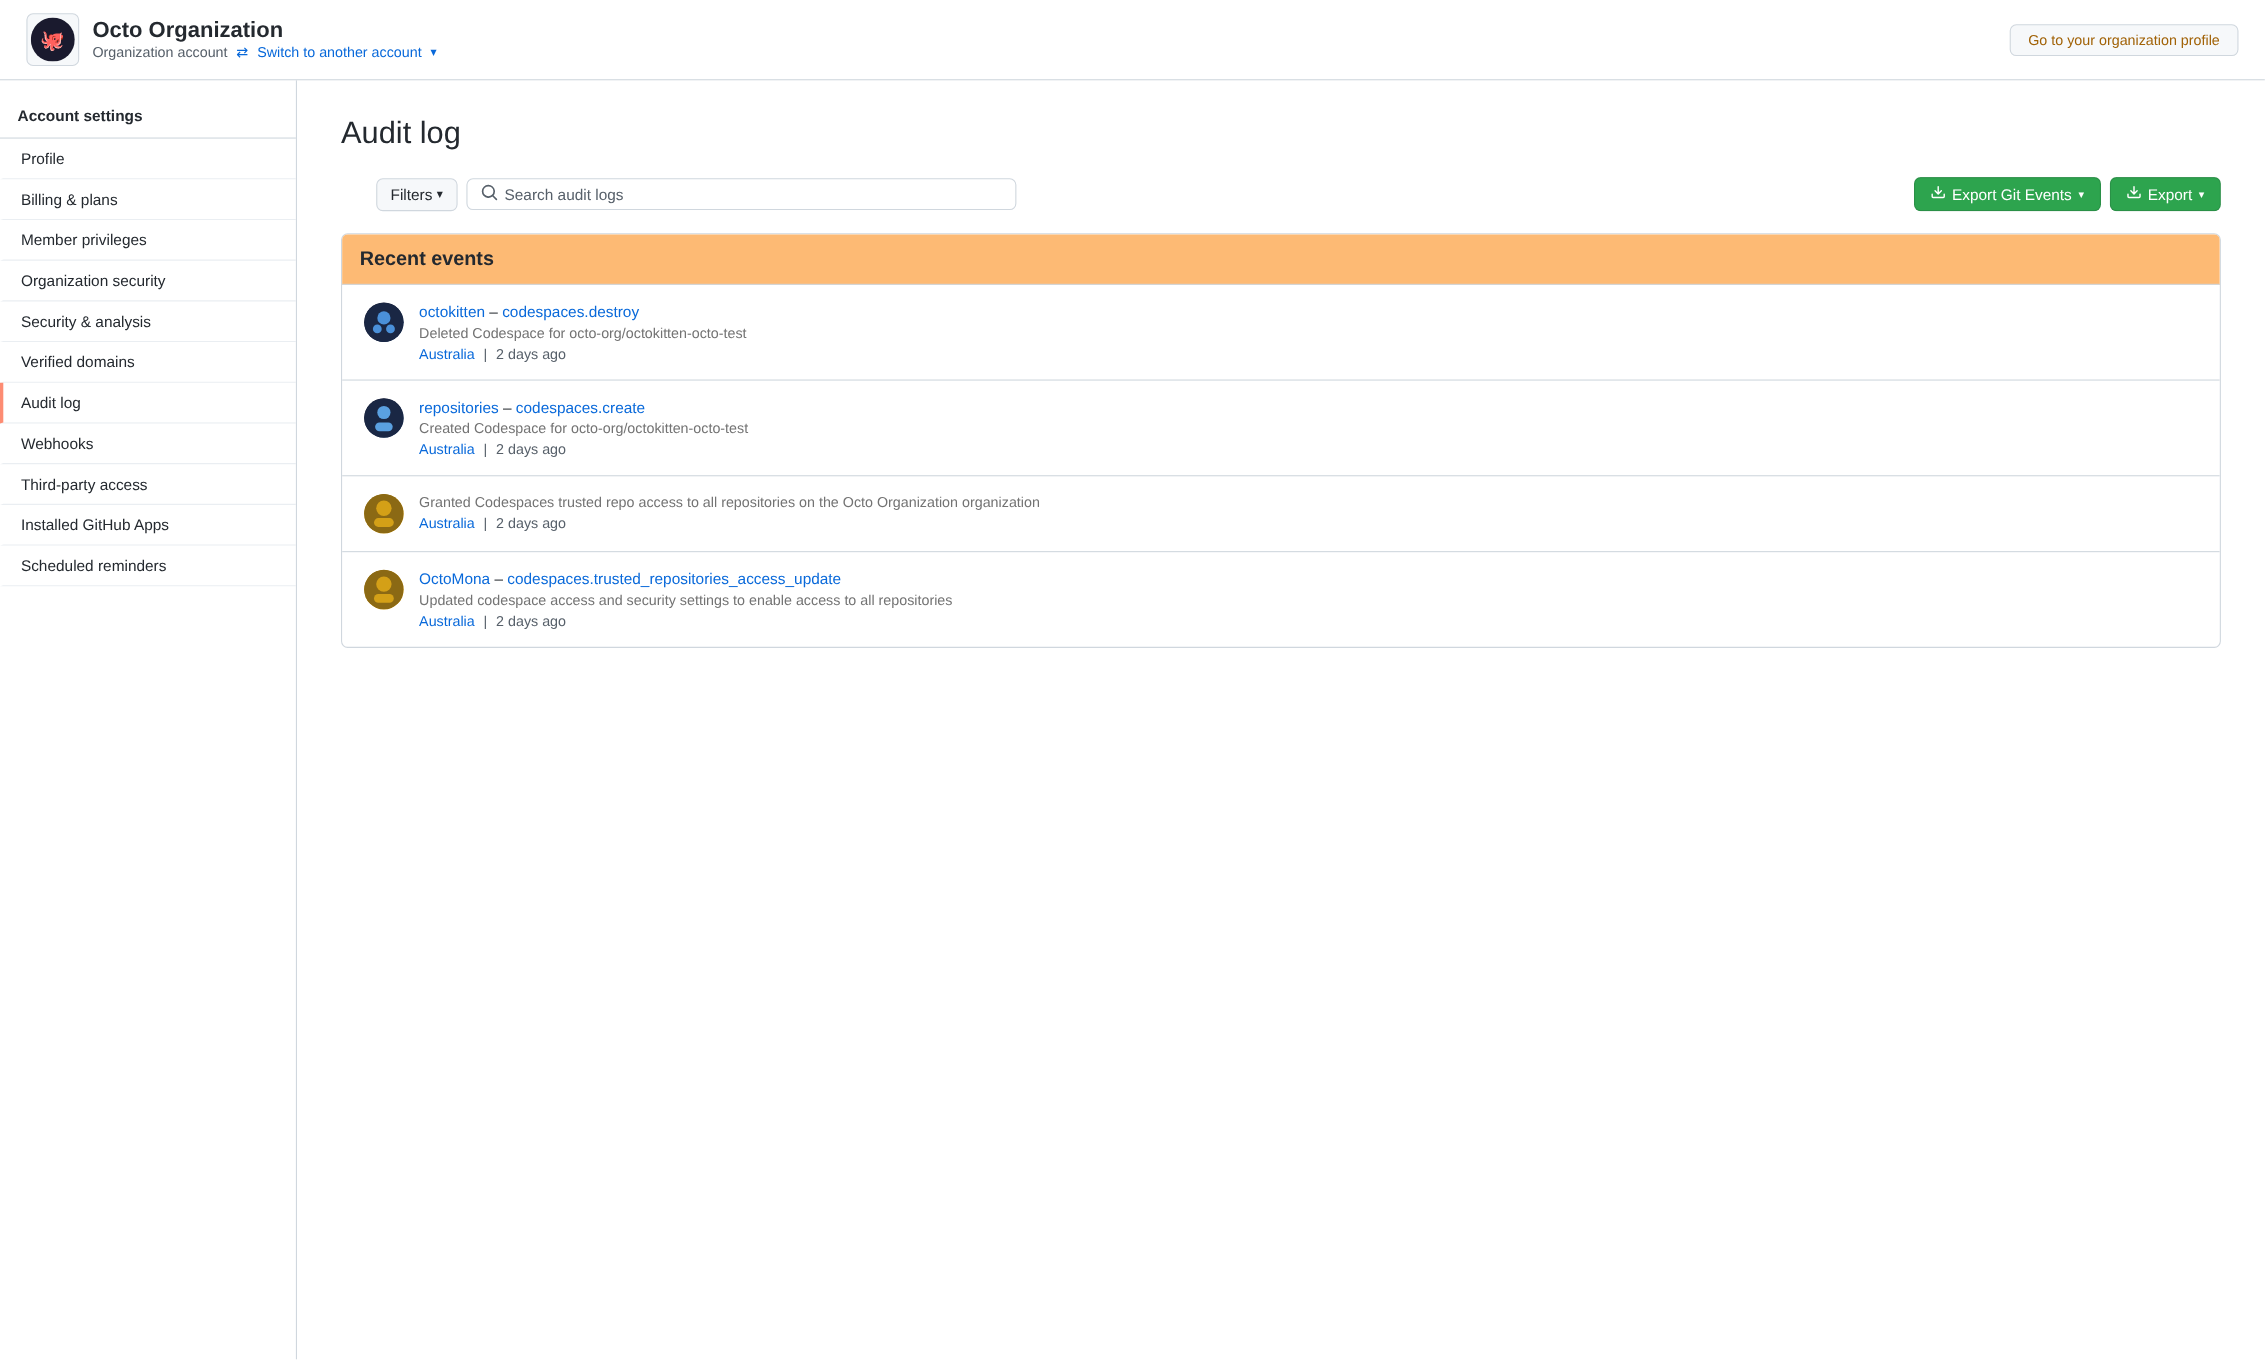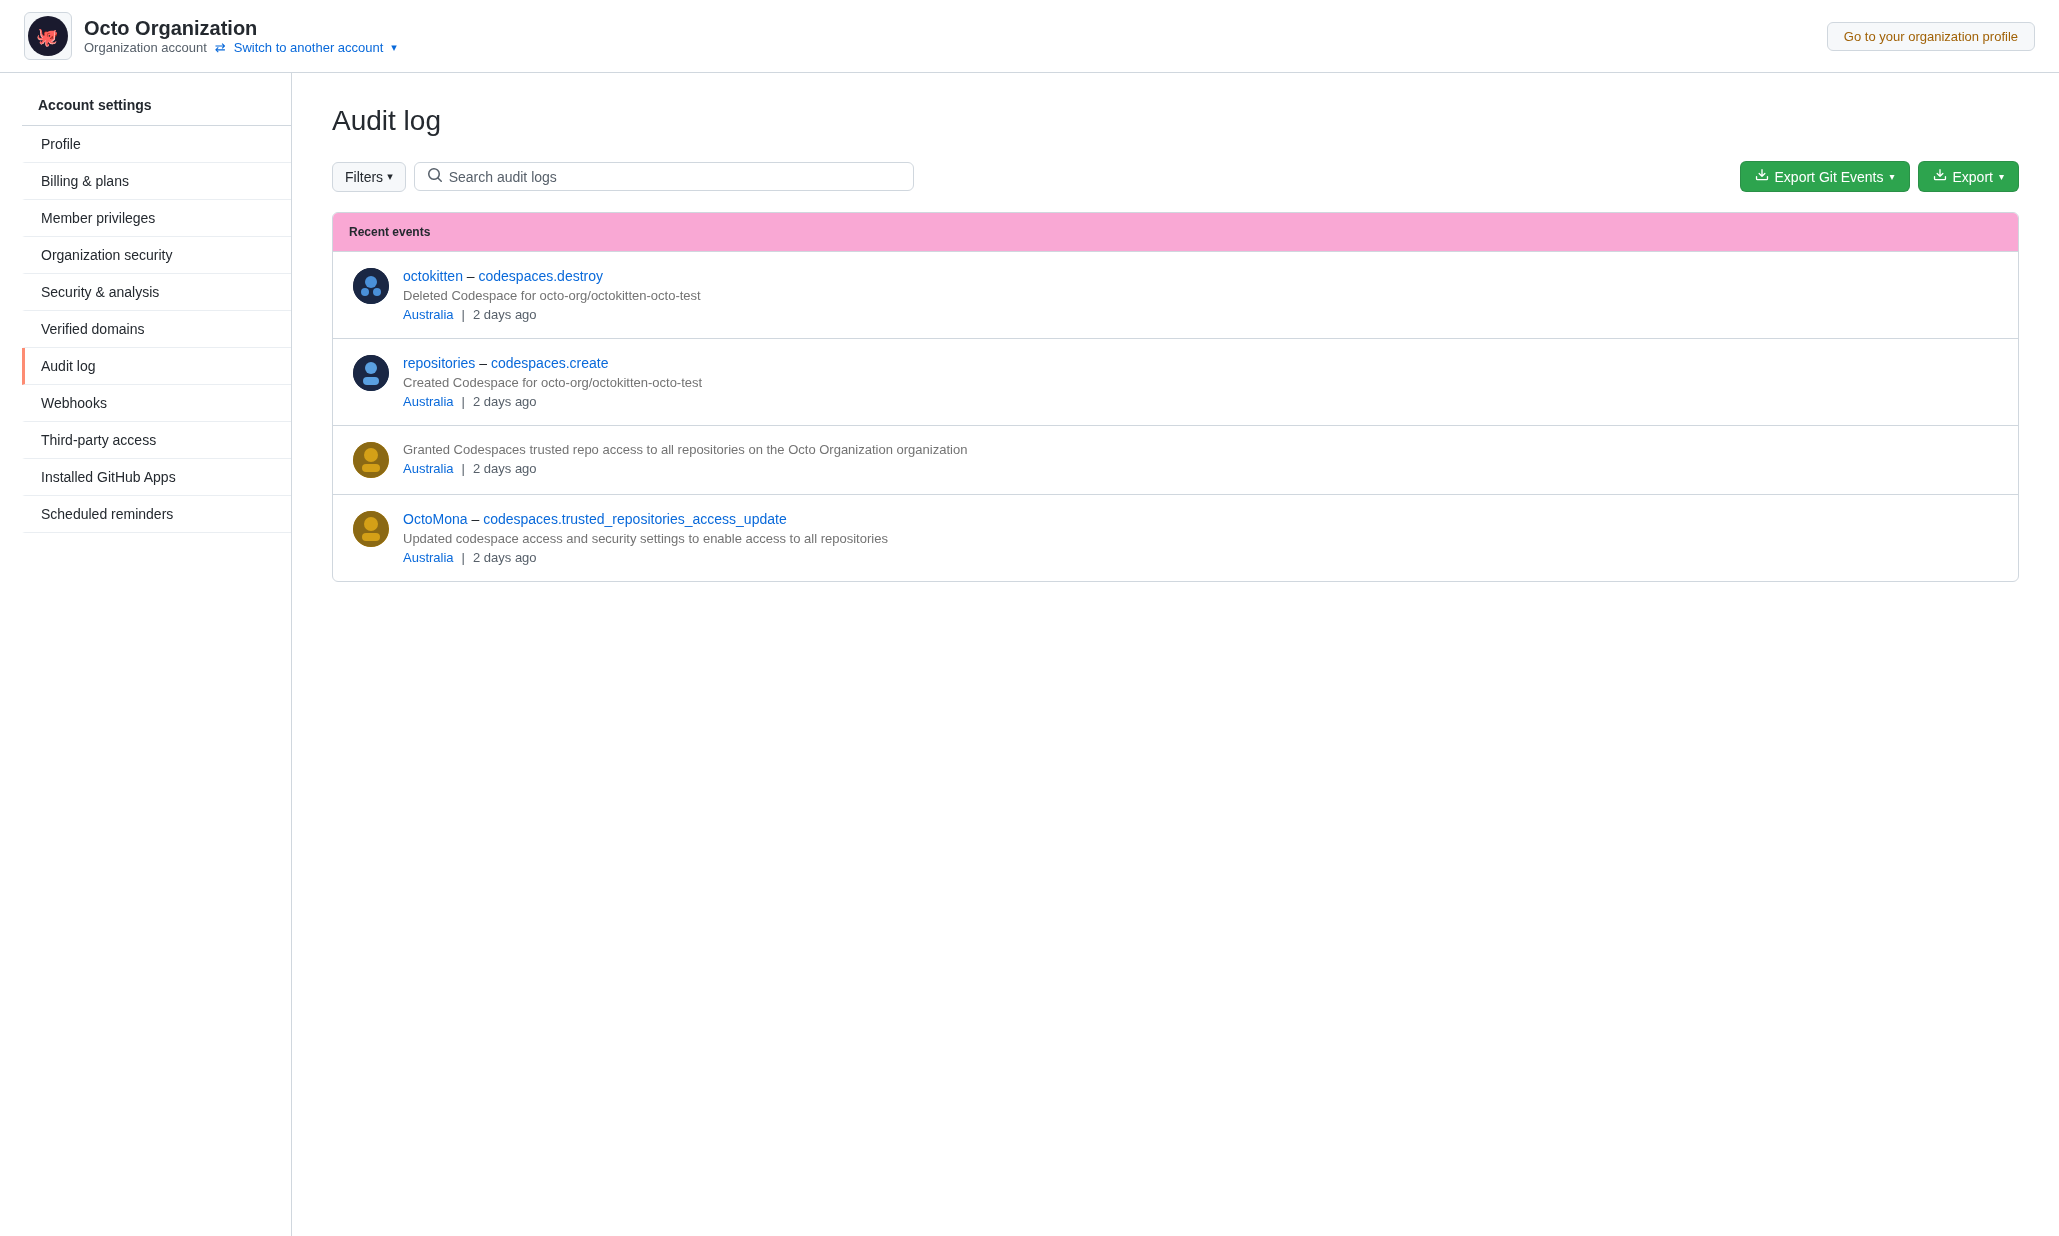--- a/index.html
+++ b/index.html
@@ -13,45 +13,45 @@
     .org-info { display: flex; flex-direction: column; }
     .org-name { font-size: 20px; font-weight: 600; color: #24292f; }
     .org-sub { display: flex; align-items: center; gap: 8px; font-size: 13px; color: #57606a; }
     .switch-account { color: #0969da; text-decoration: none; display: flex; align-items: center; gap: 4px; font-size: 13px; cursor: pointer; }
     .org-profile-btn { padding: 6px 16px; border: 1px solid #d0d7de; border-radius: 6px; background: #f6f8fa; font-size: 13px; cursor: pointer; color: #a16207; }
 
     
     .layout { display: flex; min-height: calc(100vh - 73px); }
 
     
-    .sidebar { width: 270px; flex-shrink: 0; padding: 24px 0; border-right: 1px solid #d0d7de; margin-left: 22px; }
+    .sidebar { width: 270px; flex-shrink: 0; padding: 24px 0; border-right: 1px solid #d0d7de; }
     .sidebar-title { font-size: 14px; font-weight: 600; padding: 0 16px 12px 16px; color: #24292f; }
     .sidebar-item { display: block; padding: 10px 16px; font-size: 14px; color: #24292f; text-decoration: none; border-left: 3px solid transparent; cursor: pointer; border-bottom: 1px solid #eaeef2; }
     .sidebar-item.active { border-left-color: #fd8c73; font-weight: 500; }
     .sidebar-divider { height: 1px; background: #d0d7de; margin: 0; }
 
     
     .main { flex: 1; padding: 32px 40px; }
     .page-title { font-size: 28px; font-weight: 400; color: #24292f; margin-bottom: 24px; }
 
     
-    .toolbar { display: flex; align-items: center; justify-content: space-between; margin-bottom: 20px; }
+    .toolbar { display: flex; align-items: center; justify-content: space-between; margin-bottom: 20px; margin-left: 32px; }
     .toolbar-left { display: flex; align-items: center; gap: 8px; }
     .filters-btn { display: flex; align-items: center; gap: 4px; padding: 6px 12px; border: 1px solid #d0d7de; border-radius: 6px; background: #f6f8fa; font-size: 14px; cursor: pointer; color: #24292f; font-weight: 500; }
     .search-box { display: flex; align-items: center; gap: 6px; border: 1px solid #d0d7de; border-radius: 6px; padding: 4px 12px; background: #fff; width: 500px; }
     .search-icon { color: #57606a; }
     .search-input { border: none; outline: none; font-size: 14px; width: 100%; color: #24292f; background: transparent; }
     .search-input::placeholder { color: #57606a; }
     .toolbar-right { display: flex; align-items: center; gap: 8px; }
     .export-btn { display: flex; align-items: center; gap: 6px; padding: 6px 14px; background: #2da44e; color: #fff; border: 1px solid rgba(27,31,36,0.15); border-radius: 6px; font-size: 14px; font-weight: 500; cursor: pointer; }
     .export-btn .chevron { font-size: 10px; }
 
     
     .events-panel { border: 1px solid #d0d7de; border-radius: 6px; overflow: hidden; }
-    .events-header { padding: 12px 16px; background: #f9a8d4; border-bottom: 1px solid #d0d7de; font-size: 12px; font-weight: 600; color: #24292f; }
+    .events-header { padding: 12px 16px; background: #fdba74; border-bottom: 1px solid #d0d7de; font-size: 18px; font-weight: 600; color: #24292f; }
     .event-item { display: flex; align-items: flex-start; gap: 14px; padding: 16px 20px; border-bottom: 1px solid #d0d7de; }
     .event-item:last-child { border-bottom: none; }
     .event-avatar { width: 36px; height: 36px; border-radius: 50%; flex-shrink: 0; overflow: hidden; background: #ddd; display: flex; align-items: center; justify-content: center; font-size: 12px; color: #fff; }
     .event-content { flex: 1; }
     .event-title { font-size: 14px; margin-bottom: 4px; }
     .event-title a { color: #0969da; text-decoration: none; }
     .event-desc { font-size: 13px; color: #737373; margin-bottom: 4px; }
     .event-meta { display: flex; align-items: center; gap: 8px; font-size: 13px; }
     .event-location { color: #0969da; cursor: pointer; }
     .event-divider { color: #57606a; }

